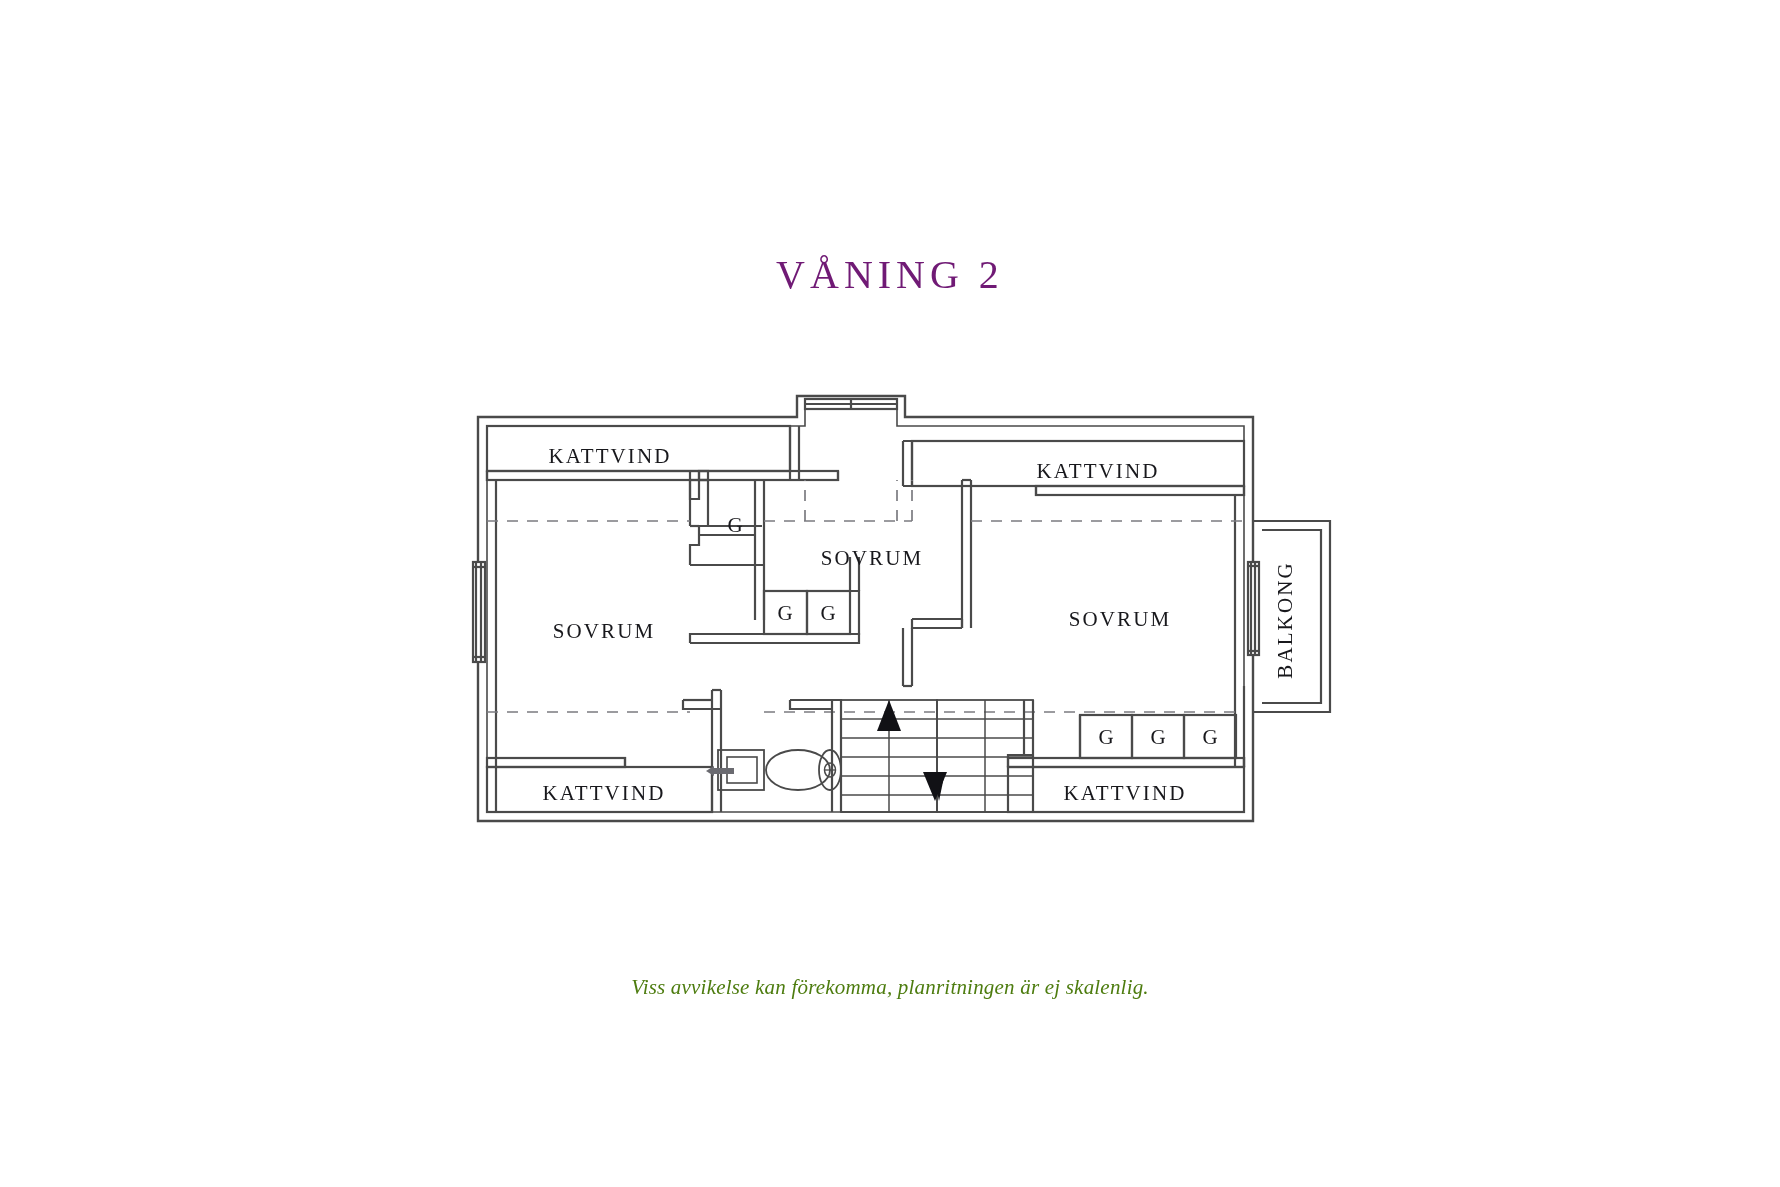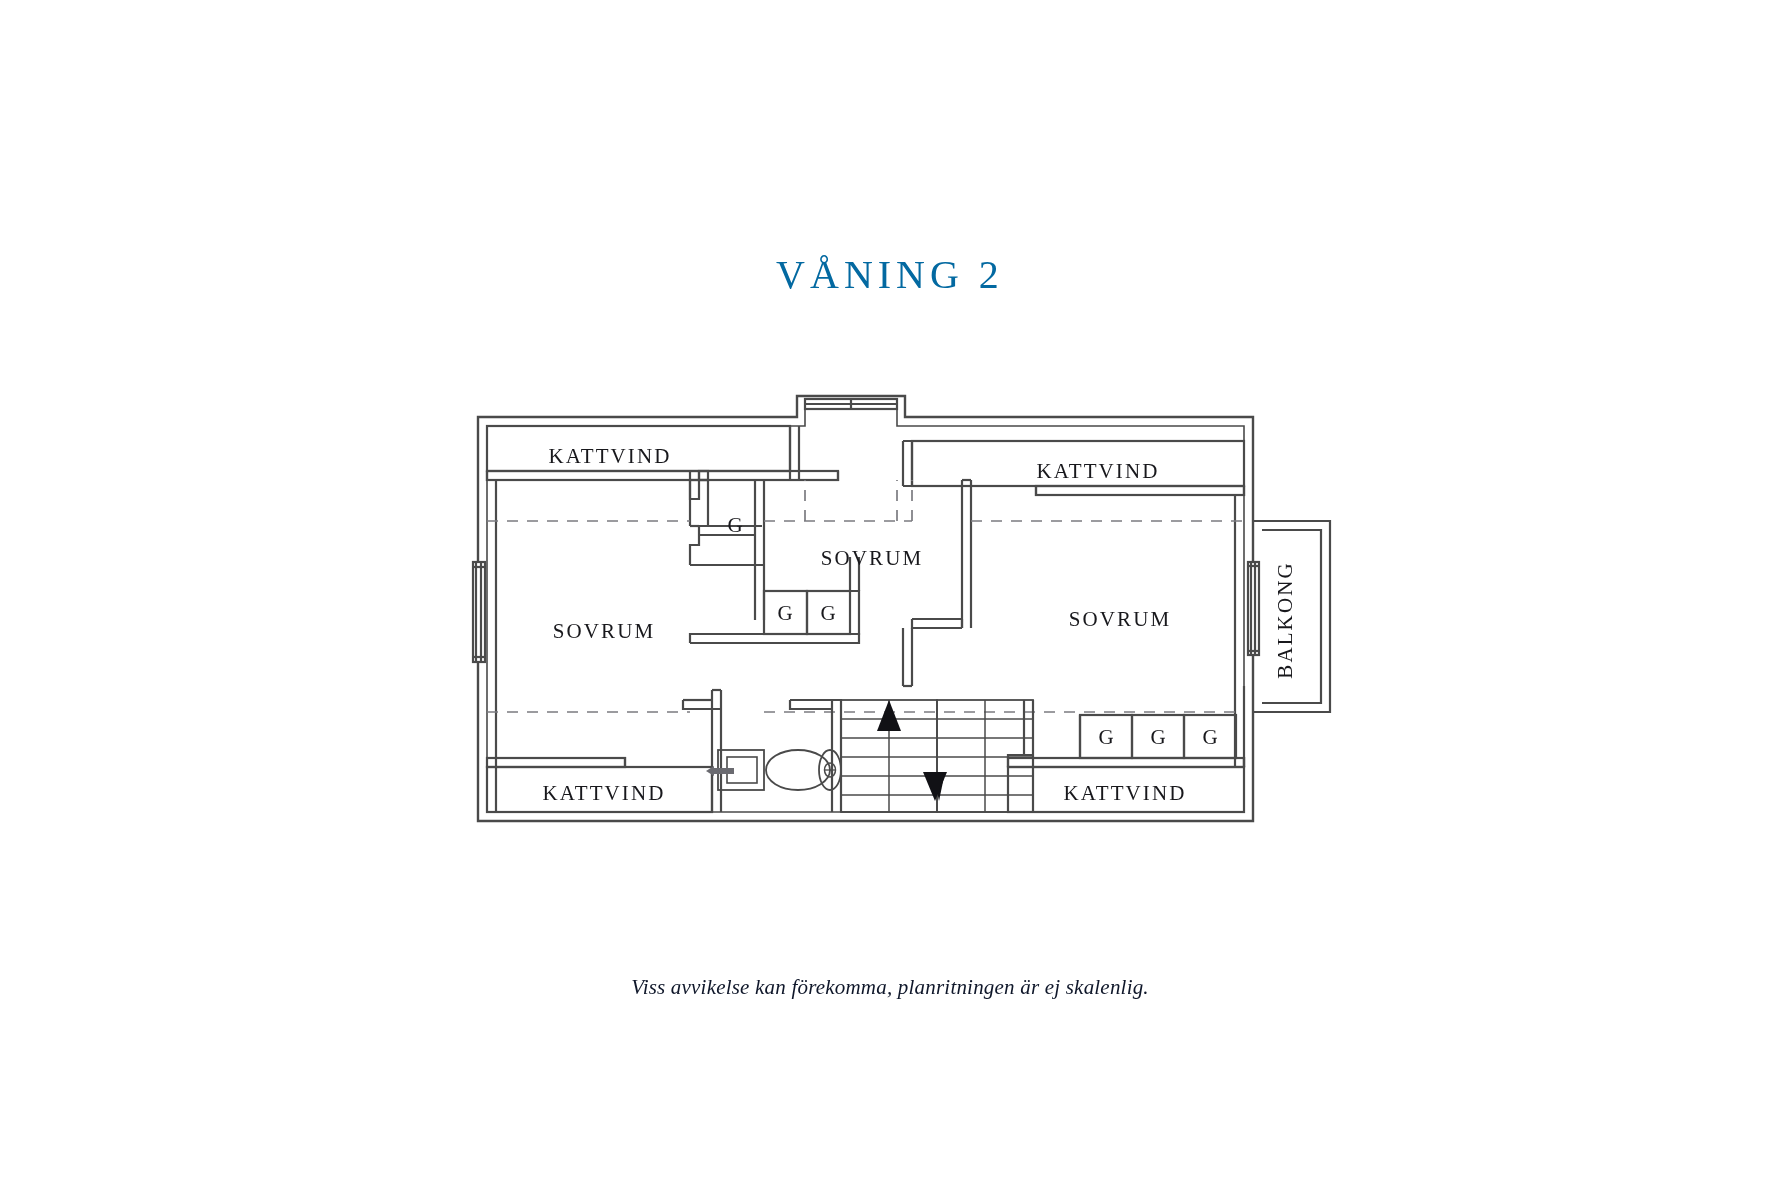--- a/index.html
+++ b/index.html
@@ -23,34 +23,34 @@
   #plan-title {
     position: absolute;
     top: 255px;
     left: 0;
     width: 1780px;
     text-align: center;
     font-family: "Liberation Serif", "DejaVu Serif", serif;
     font-size: 40px;
     letter-spacing: 5px;
     font-weight: 400;
-    color: #0369a1;
+    color: #701a75;
     line-height: 1;
   }
   #plan-footnote {
     position: absolute;
     top: 975px;
     left: 0;
     width: 1780px;
     text-align: center;
     font-family: "Liberation Serif", "DejaVu Serif", serif;
     font-style: italic;
     font-size: 21px;
     letter-spacing: 0.2px;
-    color: #0f172a;
+    color: #4d7c0f;
   }
   #plan-svg {
     position: absolute;
     top: 0;
     left: 0;
   }
   .room-label {
     font-family: "Liberation Serif", "DejaVu Serif", serif;
     font-size: 21px;
     letter-spacing: 2.1px;

